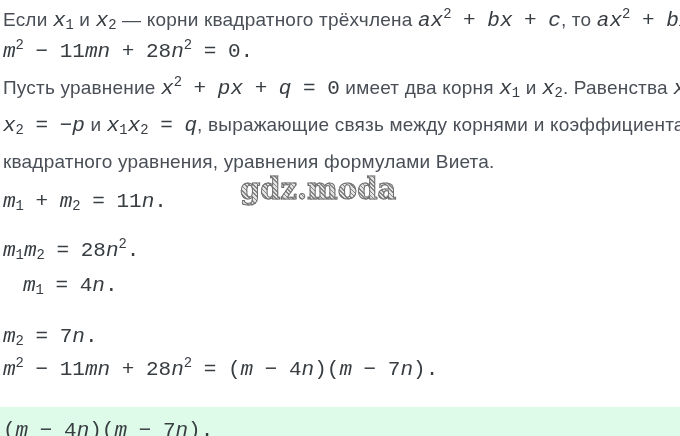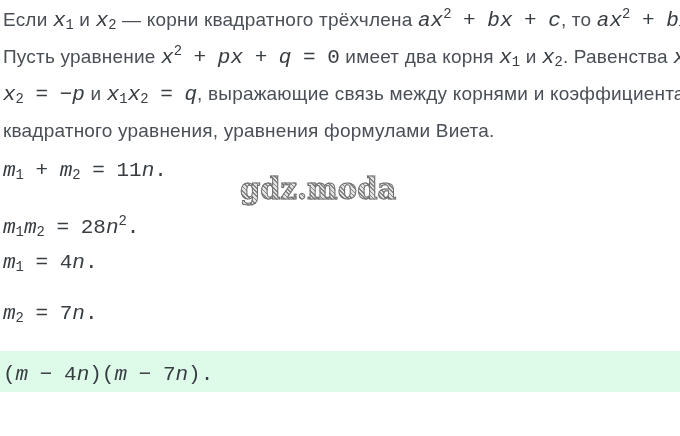--- a/index.html
+++ b/index.html
@@ -45,22 +45,22 @@
   .math sub { vertical-align: -0.22em; }
   .math sup { vertical-align: 0.55em; }
 
   
   [data-name="intro-paragraph-1"] { margin-top: 5px; }
   [data-name="intro-paragraph-1"] .line { line-height: 30px; }
   [data-name="intro-paragraph-2"] { margin-top: 3px; }
   [data-name="intro-paragraph-2"] .line { line-height: 36px; }
   [data-name^="eq-"] .line { line-height: 26px; }
   [data-name="eq-sum"]            { margin-top: 8px; }
-  [data-name="eq-product"]        { margin-top: 30px; }
-  [data-name="eq-m1"]             { margin-top: 8px; }
+  [data-name="eq-product"]        { margin-top: 22px; }
+  [data-name="eq-m1"]             { margin-top: 8px; padding-left: 20px; }
   [data-name="eq-m2"]             { margin-top: 24px; }
   [data-name="eq-factorization"]  { margin-top: 6px; }
   [data-name="answer-highlight"] {
     margin-top: 24px;
     background: var(--highlight-color);
     padding: 10px 0 4px 0;
   }
   [data-name="answer-highlight"] .line { line-height: 26px; }
 
   .watermark {
@@ -87,36 +87,40 @@
     }
   }
 </style>
 </head>
 <body>
 
 <div class="page" data-name="solution-page">
   <div data-name="content">
       <div class="block" data-name="intro-paragraph-1">
         <div class="line" data-name="text-line"><span data-name="text-segment">Если </span><span class="math" data-name="math-segment"><i>x</i><sub>1</sub></span><span data-name="text-segment"> и </span><span class="math" data-name="math-segment"><i>x</i><sub>2</sub></span><span data-name="text-segment"> — корни квадратного трёхчлена </span><span class="math" data-name="math-segment"><i>a</i><i>x</i><sup>2</sup> + <i>b</i><i>x</i> + <i>c</i></span><span data-name="text-segment">, то </span><span class="math" data-name="math-segment"><i>a</i><i>x</i><sup>2</sup> + <i>b</i><i>x</i> +</span></div>
+        <div class="line" data-name="text-line"><span class="math" data-name="math-segment"><i>m</i><sup>2</sup> − 11<i>m</i><i>n</i> + 28<i>n</i><sup>2</sup> = 0.</span></div>
       </div>
       <div class="block" data-name="intro-paragraph-2">
         <div class="line" data-name="text-line"><span data-name="text-segment">Пусть уравнение </span><span class="math" data-name="math-segment"><i>x</i><sup>2</sup> + <i>p</i><i>x</i> + <i>q</i> = 0</span><span data-name="text-segment"> имеет два корня </span><span class="math" data-name="math-segment"><i>x</i><sub>1</sub></span><span data-name="text-segment"> и </span><span class="math" data-name="math-segment"><i>x</i><sub>2</sub></span><span data-name="text-segment">. Равенства </span><span class="math" data-name="math-segment"><i>x</i><sub>1</sub> +</span></div>
         <div class="line" data-name="text-line"><span class="math" data-name="math-segment"><i>x</i><sub>2</sub> = −<i>p</i></span><span data-name="text-segment"> и </span><span class="math" data-name="math-segment"><i>x</i><sub>1</sub><i>x</i><sub>2</sub> = <i>q</i></span><span data-name="text-segment">, выражающие связь между корнями и коэффициентами</span></div>
         <div class="line" data-name="text-line"><span data-name="text-segment">квадратного уравнения, уравнения формулами Виета.</span></div>
       </div>
       <div class="block" data-name="eq-sum">
         <div class="line" data-name="text-line"><span class="math" data-name="math-segment"><i>m</i><sub>1</sub> + <i>m</i><sub>2</sub> = 11<i>n</i>.</span></div>
       </div>
       <div class="block" data-name="eq-product">
         <div class="line" data-name="text-line"><span class="math" data-name="math-segment"><i>m</i><sub>1</sub><i>m</i><sub>2</sub> = 28<i>n</i><sup>2</sup>.</span></div>
       </div>
       <div class="block" data-name="eq-m1">
         <div class="line" data-name="text-line"><span class="math" data-name="math-segment"><i>m</i><sub>1</sub> = 4<i>n</i>.</span></div>
       </div>
       <div class="block" data-name="eq-m2">
         <div class="line" data-name="text-line"><span class="math" data-name="math-segment"><i>m</i><sub>2</sub> = 7<i>n</i>.</span></div>
       </div>
+      <div class="block" data-name="eq-factorization">
+        <div class="line" data-name="text-line"><span class="math" data-name="math-segment"><i>m</i><sup>2</sup> − 11<i>m</i><i>n</i> + 28<i>n</i><sup>2</sup> = (<i>m</i> − 4<i>n</i>)(<i>m</i> − 7<i>n</i>).</span></div>
+      </div>
       <div class="block" data-name="answer-highlight">
         <div class="line" data-name="text-line"><span class="math" data-name="math-segment">(<i>m</i> − 4<i>n</i>)(<i>m</i> − 7<i>n</i>).</span></div>
       </div>
     </div>
   <div class="watermark" data-name="watermark">gdz.moda</div>
 </div>
 
 </body></html>

